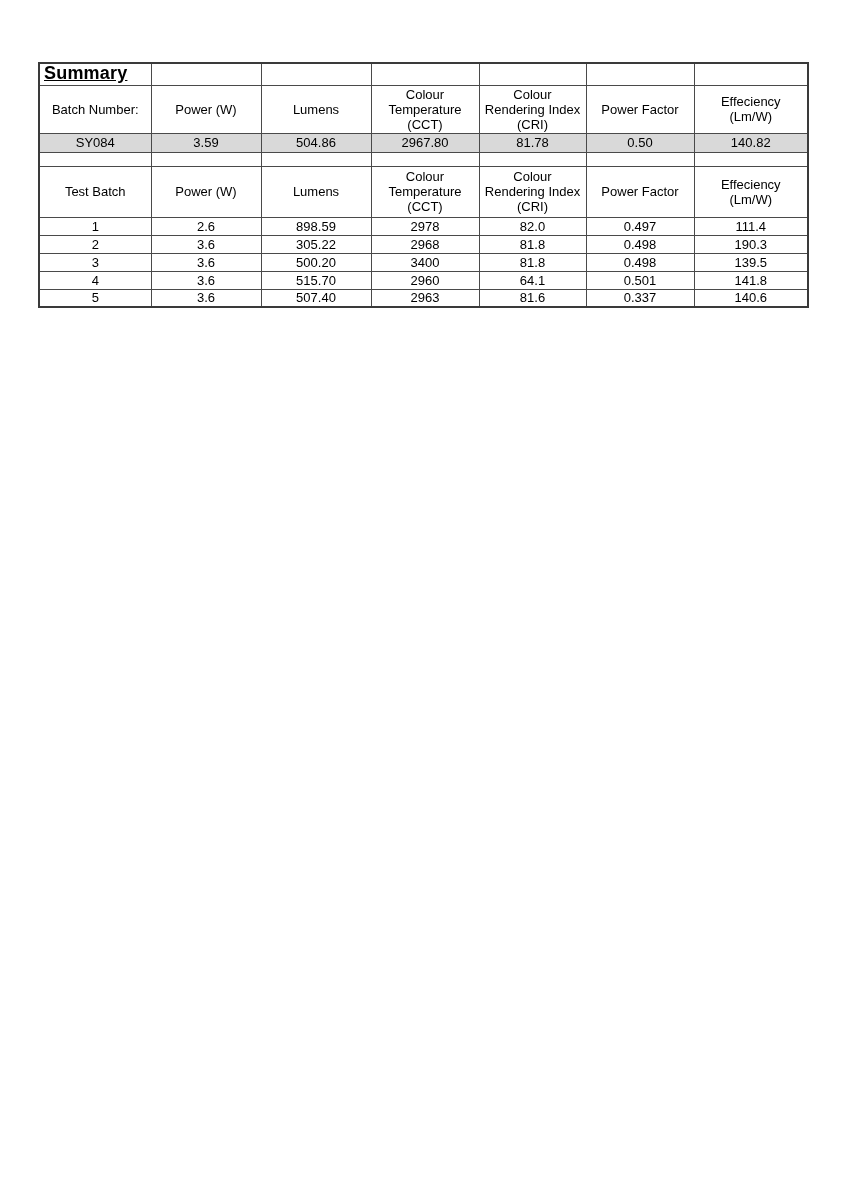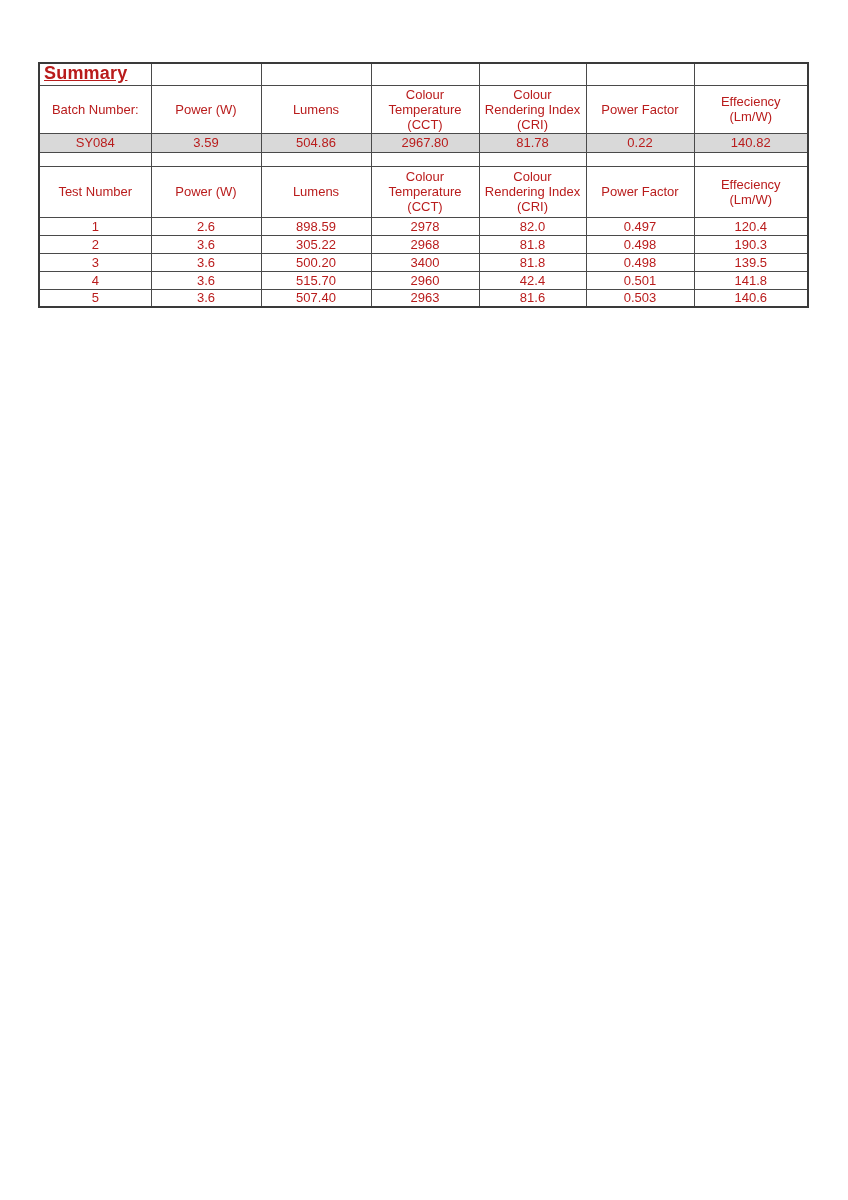--- a/index.html
+++ b/index.html
@@ -7,21 +7,21 @@
     padding: 0;
     background: #ffffff;
   }
   .page {
     position: relative;
     width: 832px;
     height: 1200px;
     background: #ffffff;
     overflow: hidden;
     font-family: "Liberation Sans", sans-serif;
-    color: #b91c1c;
+    color: #000000;
   }
   table.report {
     position: absolute;
     left: 38px;
     top: 62px;
     width: 769px;
     table-layout: fixed;
     border-collapse: collapse;
     border: 2px solid #3a3a3a;
   }
@@ -99,57 +99,57 @@
       <td>Effeciency
 (Lm/W)</td>
     </tr>
 
     <tr class="batch-row">
       <td>SY084</td>
       <td>3.59</td>
       <td>504.86</td>
       <td>2967.80</td>
       <td>81.78</td>
-      <td>0.22</td>
+      <td>0.50</td>
       <td>140.82</td>
     </tr>
 
     <tr class="spacer-row">
       <td></td>
       <td></td>
       <td></td>
       <td></td>
       <td></td>
       <td></td>
       <td></td>
     </tr>
 
     <tr class="header-row second">
-      <td>Test Number</td>
+      <td>Test Batch</td>
       <td>Power (W)</td>
       <td>Lumens</td>
       <td>Colour
 Temperature
 (CCT)</td>
       <td>Colour
 Rendering Index
 (CRI)</td>
       <td>Power Factor</td>
       <td>Effeciency
 (Lm/W)</td>
     </tr>
 
     <tr class="data-row">
       <td>1</td>
       <td>2.6</td>
       <td>898.59</td>
       <td>2978</td>
       <td>82.0</td>
       <td>0.497</td>
-      <td>120.4</td>
+      <td>111.4</td>
     </tr>
     <tr class="data-row">
       <td>2</td>
       <td>3.6</td>
       <td>305.22</td>
       <td>2968</td>
       <td>81.8</td>
       <td>0.498</td>
       <td>190.3</td>
     </tr>
@@ -160,28 +160,28 @@
       <td>3400</td>
       <td>81.8</td>
       <td>0.498</td>
       <td>139.5</td>
     </tr>
     <tr class="data-row">
       <td>4</td>
       <td>3.6</td>
       <td>515.70</td>
       <td>2960</td>
-      <td>42.4</td>
+      <td>64.1</td>
       <td>0.501</td>
       <td>141.8</td>
     </tr>
     <tr class="data-row">
       <td>5</td>
       <td>3.6</td>
       <td>507.40</td>
       <td>2963</td>
       <td>81.6</td>
-      <td>0.503</td>
+      <td>0.337</td>
       <td>140.6</td>
     </tr>
   </tbody>
     </table>
 </div>
 
 </body></html>

